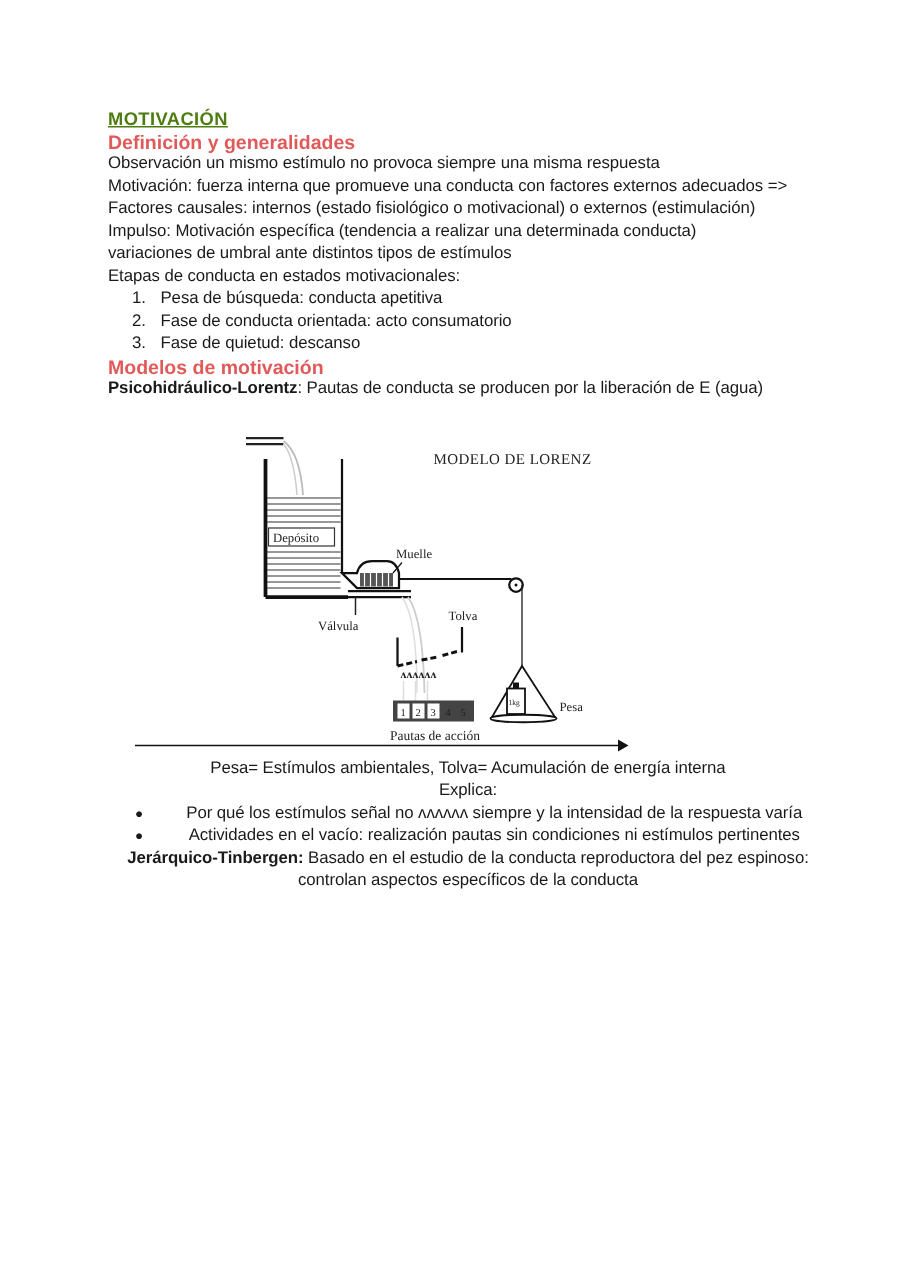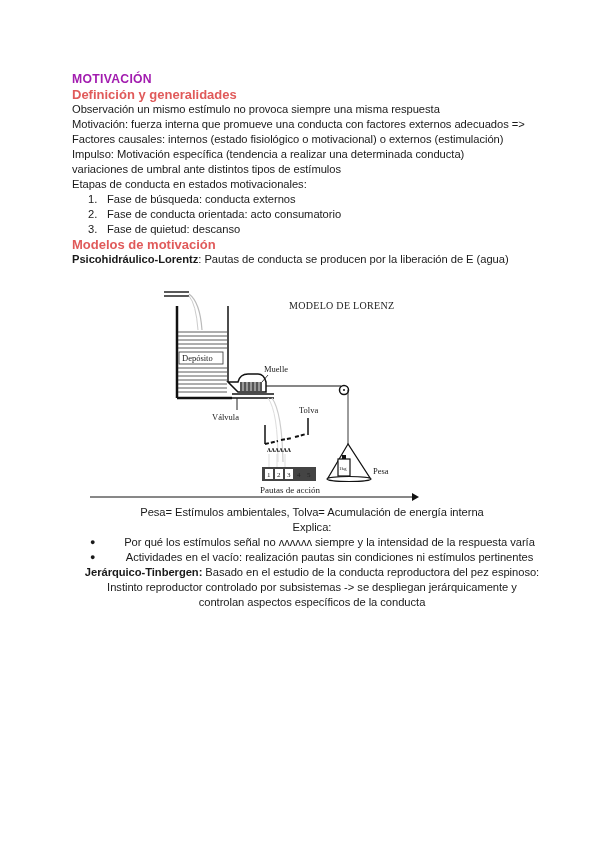--- a/index.html
+++ b/index.html
@@ -1,20 +1,20 @@
 <!DOCTYPE html>
 <html><head>
   <meta charset="utf-8">
   <style>
     html, body { margin: 0; padding: 0; background: #ffffff; }
     body { width: 600px; height: 848px; position: relative; overflow: hidden;
            font-family: "Liberation Sans", sans-serif; color: #1a1a1a; }
     .page { position: absolute; left: 72px; top: 72px; width: 470px; }
     .line { font-size: 11.2px; line-height: 15px; white-space: nowrap; letter-spacing: -0.05px; }
-    .title { color: #a21caf; font-weight: bold; font-size: 12.2px; 
+    .title { color: #4d7c0f; font-weight: bold; font-size: 12.2px; text-decoration: underline;
              line-height: 15px; letter-spacing: 0.3px; }
     .h2 { color: #e05a5a; font-weight: bold; font-size: 13px; line-height: 15px; }
     .h2.sp { margin-top: 0; }
     ol.steps { margin: 0; padding: 0; list-style: none; }
     ol.steps li { position: relative; padding-left: 35px; }
     ol.steps li .num { position: absolute; left: 16px; }
     ul.bul { margin: 0; padding: 0; list-style: none; }
     ul.bul li { position: relative; padding-left: 35px; }
     ul.bul li .dot { position: absolute; left: 18px; top: 0; font-size: 9px; }
     b { font-weight: bold; }
@@ -31,21 +31,21 @@
   <div class="h2">Definición y generalidades</div>
   <div class="line">Observación un mismo estímulo no provoca siempre una misma respuesta</div>
   <div class="line">Motivación: fuerza interna que promueve una conducta con factores externos adecuados =&gt;</div>
   <div class="line">Factores causales: internos (estado fisiológico o motivacional) o externos (estimulación)</div>
   <div class="line">Impulso: Motivación específica (tendencia a realizar una determinada conducta)</div>
   <div class="line">variaciones de umbral ante distintos tipos de estímulos</div>
   <div class="line">Etapas de conducta en estados motivacionales:</div>
   <ol class="steps">
     <li class="line">
       <span class="num">1.</span>
-      <span>Fase de búsqueda: conducta externos</span>
+      <span>Pesa de búsqueda: conducta apetitiva</span>
     </li>
     <li class="line">
       <span class="num">2.</span>
       <span>Fase de conducta orientada: acto consumatorio</span>
     </li>
     <li class="line">
       <span class="num">3.</span>
       <span>Fase de quietud: descanso</span>
     </li>
   </ol>
@@ -171,15 +171,14 @@
       <span>Por qué los estímulos señal no ʌʌʌʌʌʌ siempre y la intensidad de la respuesta varía</span>
     </li>
     <li class="line">
       <span class="dot">●</span>
       <span>Actividades en el vacío: realización pautas sin condiciones ni estímulos pertinentes</span>
     </li>
   </ul>
   <div class="line">
     <b>Jerárquico-Tinbergen:</b><span> Basado en el estudio de la conducta reproductora del pez espinoso:</span>
   </div>
-  <div class="line">Instinto reproductor controlado por subsistemas -&gt; se despliegan jerárquicamente y</div>
   <div class="line">controlan aspectos específicos de la conducta</div>
 </div>
 
 </body></html>

